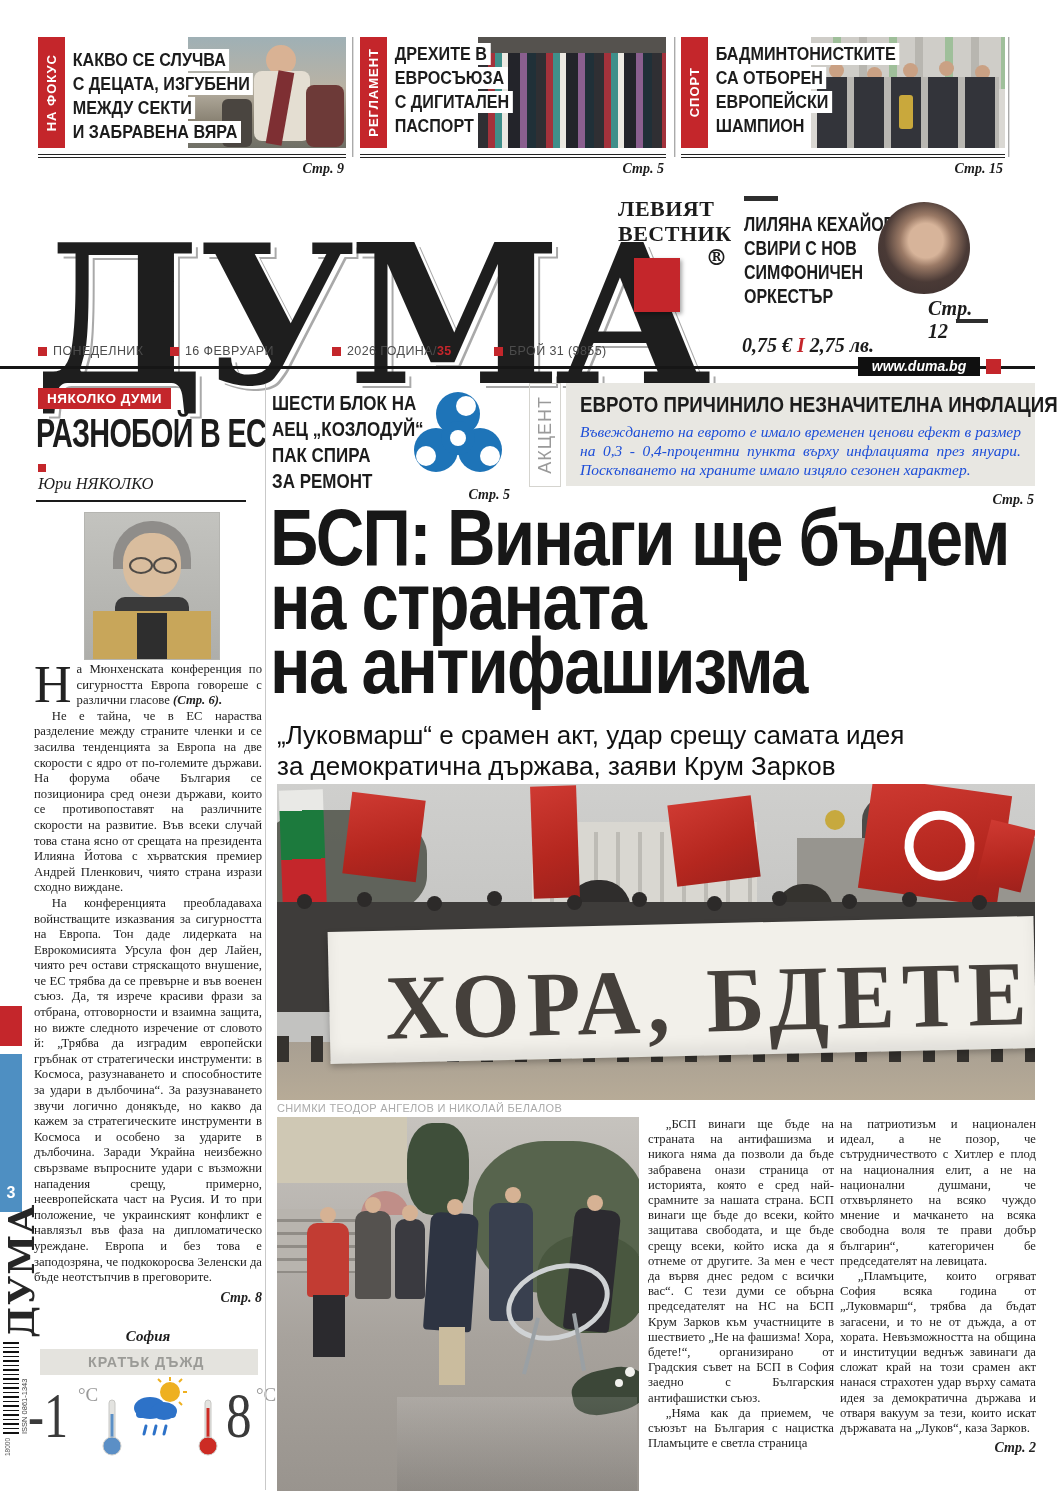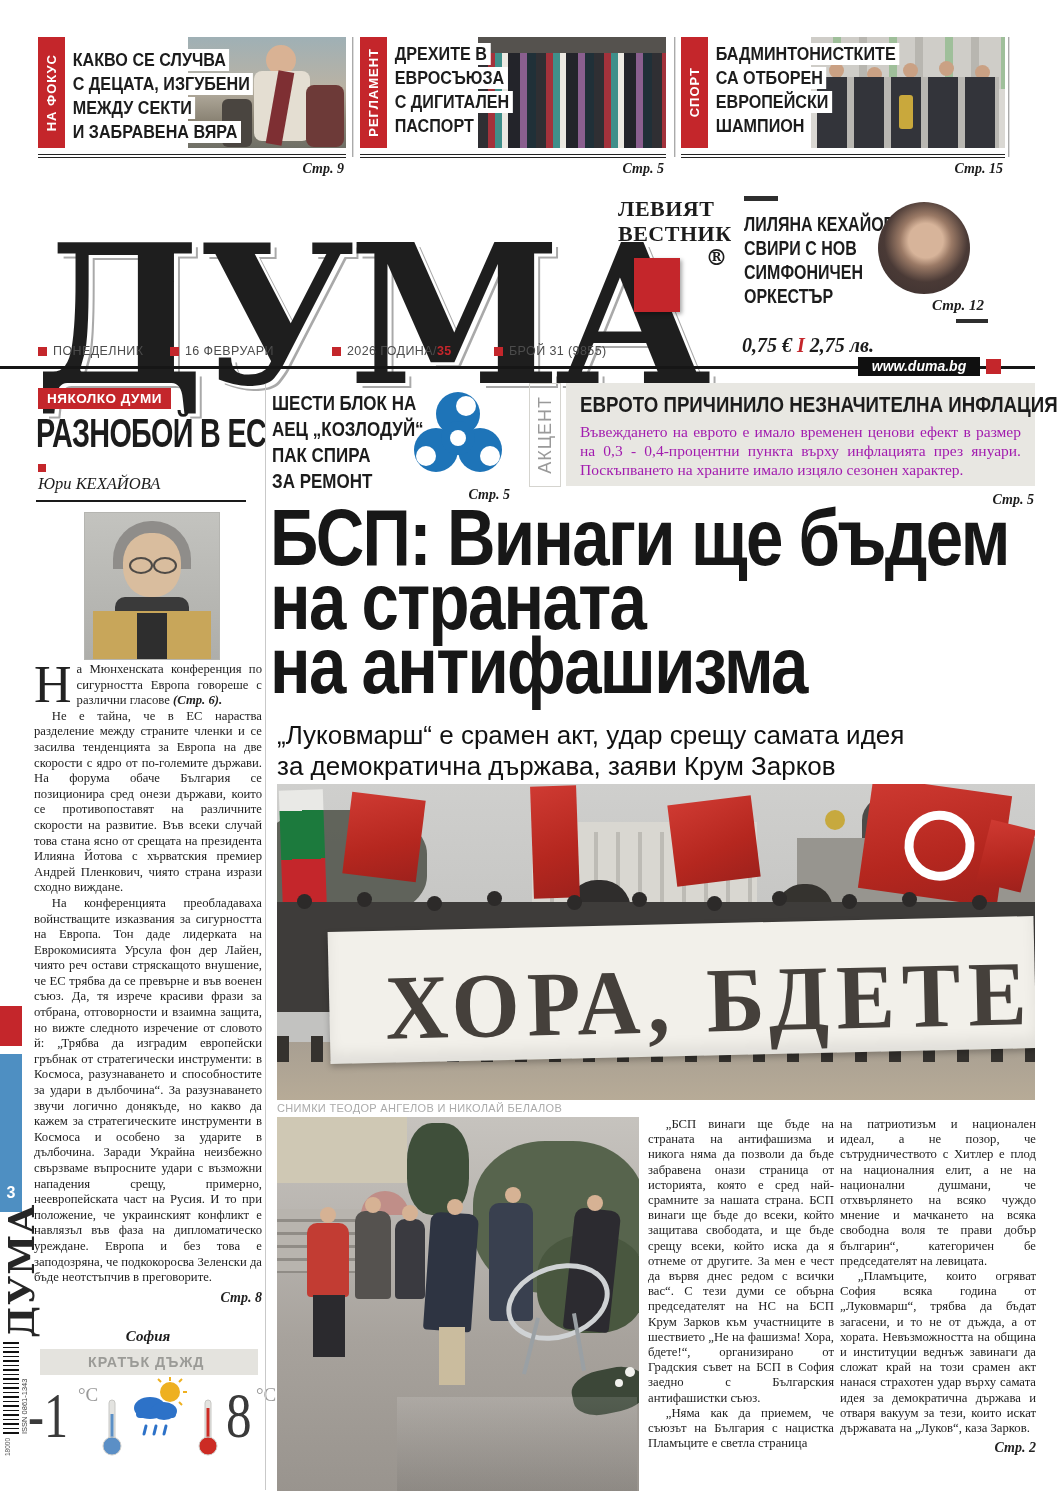--- a/index.html
+++ b/index.html
@@ -113,21 +113,21 @@
   <div class="abs" style="left:634px;top:258px;width:46px;height:54px;background:#c4262b;box-shadow:2px 2px 4px rgba(0,0,0,.35);"></div>
 
   <div class="abs" style="left:744px;top:196px;width:34px;height:5px;background:#2e2e2e;"></div>
   <div class="abs" style="left:744px;top:212px;font-family:'Liberation Sans',sans-serif;font-weight:bold;font-size:20px;line-height:24px;">
     <div class="cx" style="transform:scaleX(.8);">ЛИЛЯНА КЕХАЙОВА</div><br>
     <div class="cx" style="transform:scaleX(.8);">СВИРИ С НОВ</div><br>
     <div class="cx" style="transform:scaleX(.8);">СИМФОНИЧЕН</div><br>
     <div class="cx" style="transform:scaleX(.8);">ОРКЕСТЪР</div>
   </div>
   <div class="abs" style="left:878px;top:202px;width:92px;height:92px;border-radius:50%;background:radial-gradient(circle at 52% 42%,#d7b49a 0 24%,#9b7a66 36%,#4a3a36 58%,#3a2f2e 100%);"></div>
-  <div class="abs pref" style="left:928px;top:297px;width:60px;text-align:center;font-size:15px;">Стр. 12</div>
+  <div class="abs pref" style="left:928px;top:297px;width:60px;text-align:left;font-size:20px;">Стр. 12</div>
   <div class="abs" style="left:956px;top:319px;width:32px;height:4px;background:#2e2e2e;"></div>
 
   <div class="abs serif" style="left:742px;top:334px;font-size:20px;font-weight:bold;font-style:italic;">
     <span>0,75 €</span>
     <span style="color:#c4262b;">I</span>
     <span>2,75 лв.</span>
   </div>
 
   <div class="dl-item abs" style="left:38px;top:344px;"><span class="sq"></span><span>ПОНЕДЕЛНИК</span></div>
   <div class="dl-item abs" style="left:170px;top:344px;"><span class="sq"></span><span>16 ФЕВРУАРИ</span></div>
@@ -143,21 +143,21 @@
     <div class="abs sans" style="left:0;top:130px;width:22px;text-align:center;color:#fff;font-weight:bold;font-size:16px;">3</div>
   </div>
   <div class="abs" style="left:-40px;top:1262px;width:116px;height:36px;transform:rotate(-90deg);font-family:'DejaVu Serif',serif;font-weight:bold;font-size:36px;letter-spacing:1px;color:#262626;text-align:center;">ДУМА</div>
   <div class="abs" style="left:3px;top:1342px;width:16px;height:92px;background:repeating-linear-gradient(180deg,#111 0 2px,#fff 2px 5px,#111 5px 6px,#fff 6px 9px);"></div>
   <div class="abs" style="left:20px;top:1342px;height:92px;writing-mode:vertical-rl;transform:rotate(180deg);font-size:7.5px;color:#444;font-family:'Liberation Sans',sans-serif;">ISSN 0861-1343</div>
   <div class="abs" style="left:4px;top:1438px;writing-mode:vertical-rl;transform:rotate(180deg);font-size:6.5px;color:#555;font-family:'Liberation Sans',sans-serif;">18000</div>
 
   <div class="abs sans" style="left:38px;top:388px;background:#c4262b;color:#fff;font-weight:bold;font-size:13.5px;padding:3px 9px;letter-spacing:.5px;">НЯКОЛКО ДУМИ</div>
   <div class="abs sans cx" style="left:36px;top:412px;font-weight:bold;font-size:40px;line-height:42px;letter-spacing:-1px;transform:scaleX(.72);">РАЗНОБОЙ В ЕС</div>
   <div class="abs" style="left:38px;top:464px;width:8px;height:8px;background:#c4262b;"></div>
-  <div class="abs serif" style="left:38px;top:474px;font-style:italic;font-size:16.5px;">Юри КЕХАЙОВА</div>
+  <div class="abs serif" style="left:38px;top:474px;font-style:italic;font-size:16.5px;">Юри НЯКОЛКО</div>
   <div class="abs" style="left:36px;top:500px;width:210px;height:2px;background:#1a1a1a;"></div>
 
   <div class="abs" style="left:84px;top:512px;width:134px;height:146px;background:linear-gradient(180deg,#c3c3bf 0%,#aeaeaa 100%);border:1px solid #b5b5b1;">
     <div class="abs" style="left:28px;top:8px;width:78px;height:48px;background:#8f8d8a;border-radius:38px 38px 0 0;"></div>
     <div class="abs" style="left:38px;top:20px;width:58px;height:64px;background:#d9bd9e;border-radius:46%;"></div>
     <div class="abs" style="left:44px;top:44px;width:20px;height:13px;border:2px solid #4e4a46;border-radius:50%;"></div>
     <div class="abs" style="left:68px;top:44px;width:20px;height:13px;border:2px solid #4e4a46;border-radius:50%;"></div>
     <div class="abs" style="left:30px;top:84px;width:74px;height:28px;background:#3a3a3a;border-radius:10px 10px 0 0;"></div>
     <div class="abs" style="left:8px;top:98px;width:118px;height:48px;background:#c8a65a;"></div>
     <div class="abs" style="left:52px;top:100px;width:30px;height:46px;background:#2e2e2e;"></div>
@@ -231,21 +231,21 @@
       <circle cx="54" cy="52" r="8"></circle>
     </g>
   </svg>
   <div class="abs pref" style="left:418px;top:487px;width:92px;text-align:right;">Стр. 5</div>
 
   <div class="abs" style="left:529px;top:383px;width:30px;height:102px;border:1px solid #d5d4cf;display:flex;align-items:center;justify-content:center;">
     <span style="writing-mode:vertical-rl;transform:rotate(180deg);font-family:'Liberation Sans',sans-serif;font-size:18px;letter-spacing:1px;color:#9a9a9a;">АКЦЕНТ</span>
   </div>
   <div class="abs" style="left:566px;top:383px;width:469px;height:103px;background:#e8e7e2;padding:9px 14px 0 14px;box-sizing:border-box;">
     <div class="cx sans" style="font-weight:bold;font-size:22px;transform:scaleX(.85);">ЕВРОТО ПРИЧИНИЛО НЕЗНАЧИТЕЛНА ИНФЛАЦИЯ</div>
-    <div class="serif" style="margin-top:4px;font-size:15.5px;line-height:19px;color:#a21caf;text-align:justify;">Въвеждането на еврото е имало временен ценови ефект в размер на 0,3 - 0,4-процентни пункта върху инфлацията през януари. Поскъпването на храните имало изцяло сезонен характер.</div>
+    <div class="serif" style="margin-top:4px;font-style:italic;font-size:15.5px;line-height:19px;color:#1d4ed8;text-align:justify;">Въвеждането на еврото е имало временен ценови ефект в размер на 0,3 - 0,4-процентни пункта върху инфлацията през януари. Поскъпването на храните имало изцяло сезонен характер.</div>
   </div>
   <div class="abs pref" style="left:940px;top:492px;width:94px;text-align:right;">Стр. 5</div>
 
   <div class="abs sans" style="left:270px;top:506px;">
     <div class="cx" style="font-weight:bold;font-size:80px;line-height:64px;letter-spacing:-2px;transform:scaleX(.84);color:#171717;">БСП: Винаги ще бъдем</div><br>
     <div class="cx" style="font-weight:bold;font-size:80px;line-height:64px;letter-spacing:-2px;transform:scaleX(.84);color:#171717;">на страната</div><br>
     <div class="cx" style="font-weight:bold;font-size:80px;line-height:64px;letter-spacing:-2px;transform:scaleX(.84);color:#171717;">на антифашизма</div>
   </div>
   <div class="abs sans" style="left:277px;top:720px;font-size:26px;line-height:31px;font-weight:500;color:#111;">
     <div>„Луковмарш“ е срамен акт, удар срещу самата идея</div>

